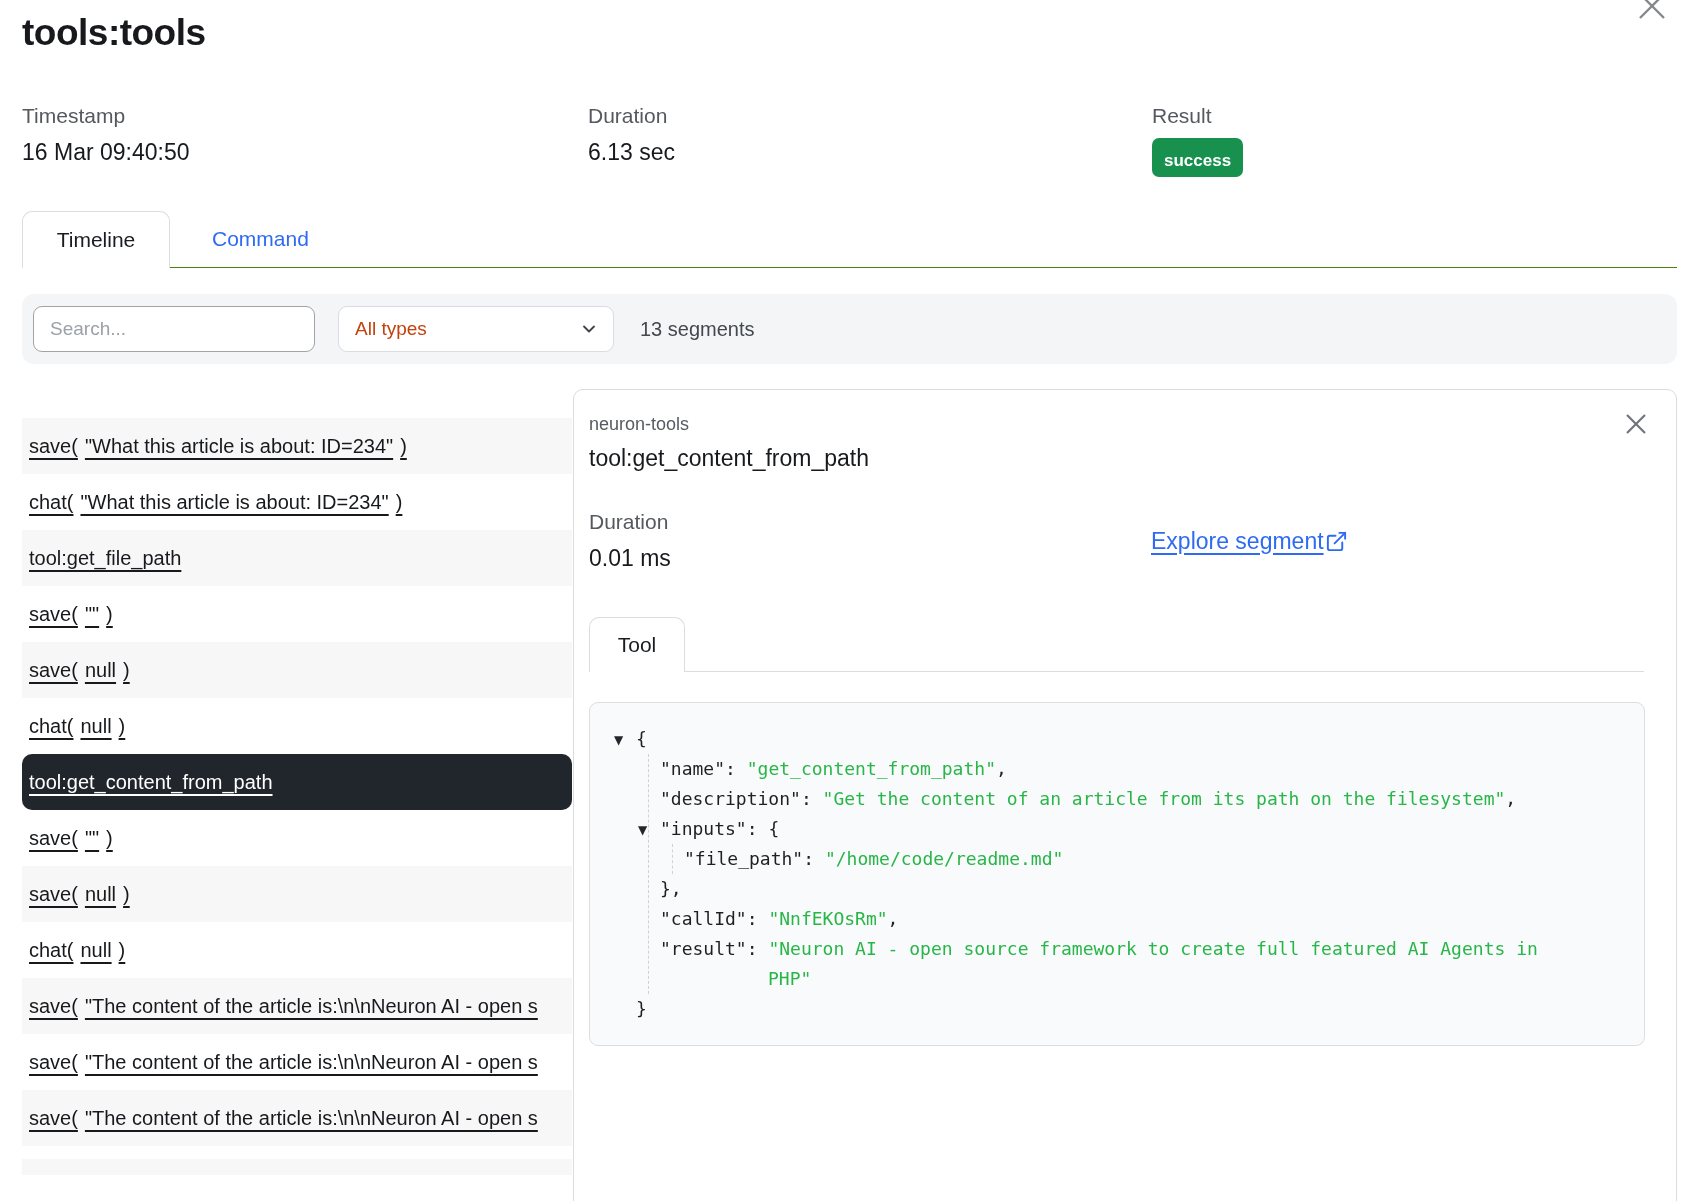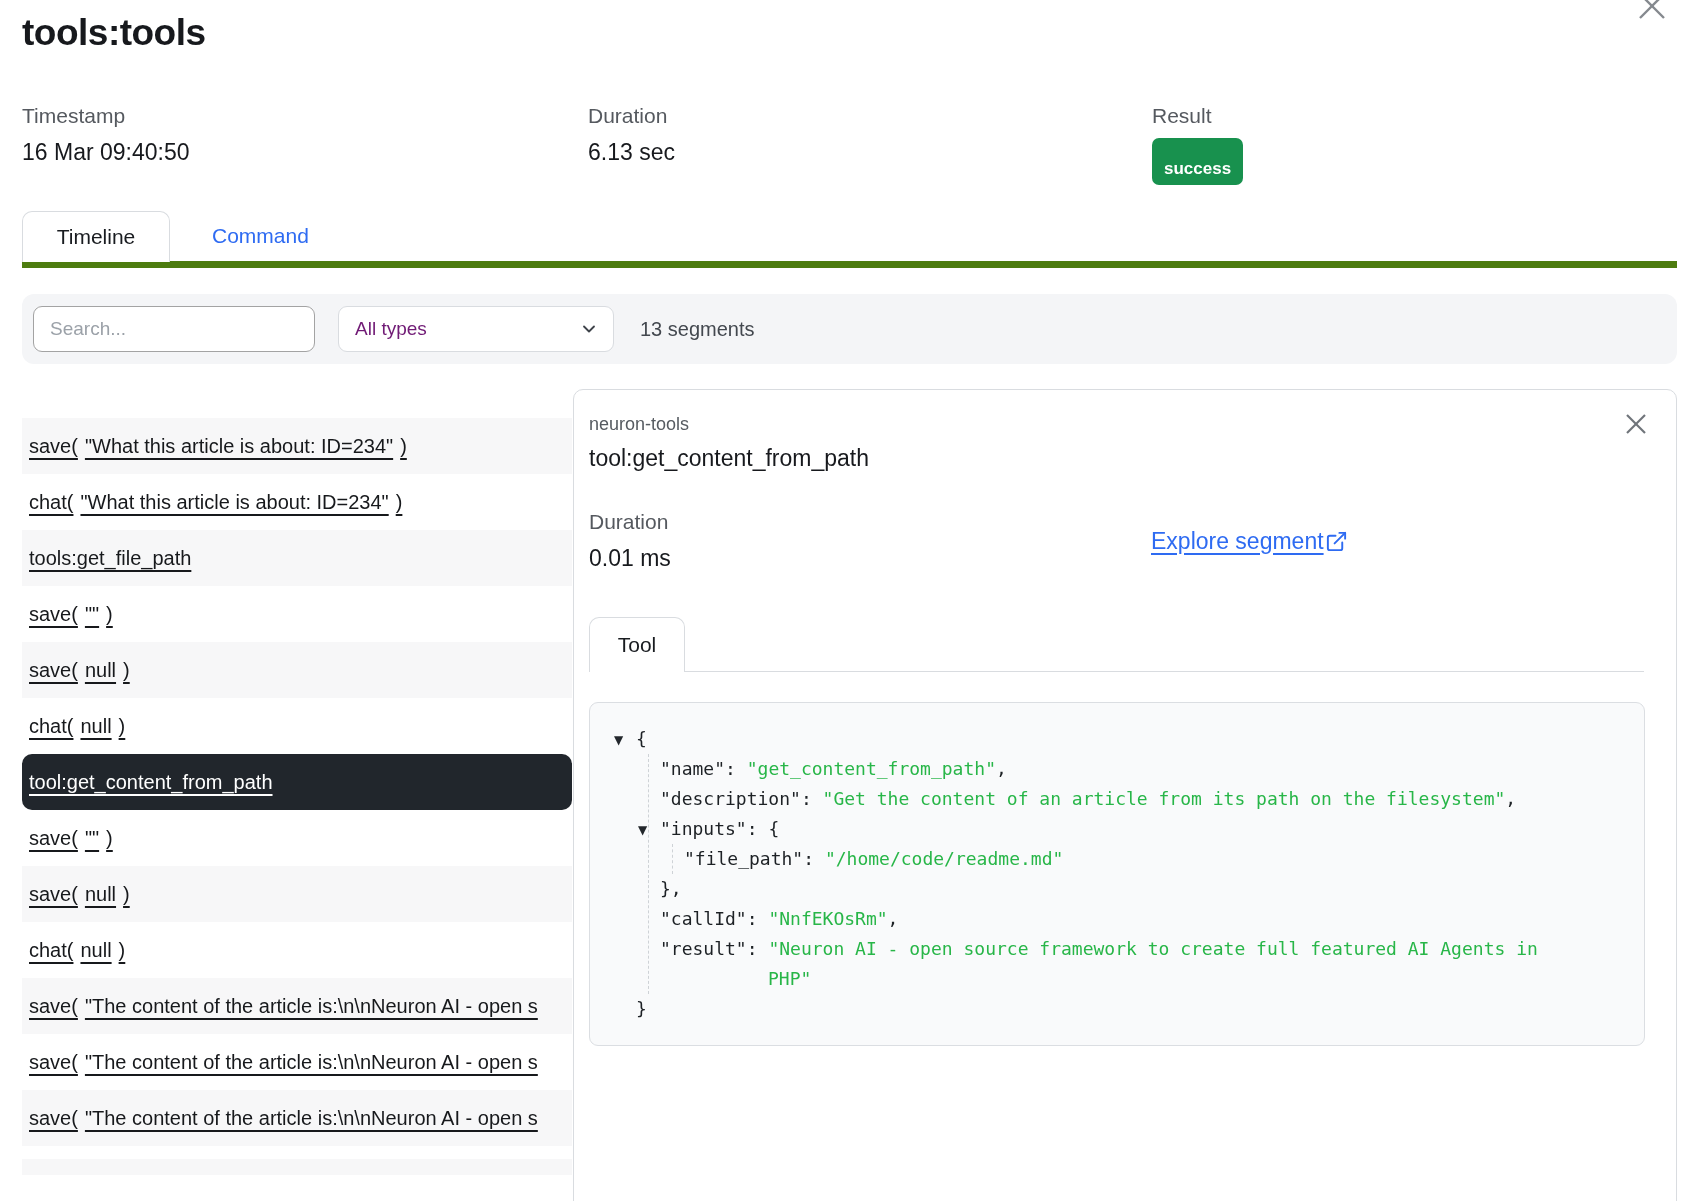--- a/index.html
+++ b/index.html
@@ -11,33 +11,33 @@
   
   .global-close { position:absolute; left:1632px; top:-14px; width:40px; height:40px; color:#85898e; cursor:pointer; }
   
   .page-title { position:absolute; left:22px; top:12px; font-size:37px; font-weight:600; letter-spacing:-0.5px; color:#17191d; }
   
   .meta-col { position:absolute; top:104px; }
   .meta-col.c1 { left:22px; } .meta-col.c2 { left:588px; } .meta-col.c3 { left:1152px; }
   .meta-label { font-size:21px; color:#55595f; }
   .meta-value { font-size:23px; color:#17191d; margin-top:11px; }
   .badge { display:inline-block; margin-top:10px; background:var(--success-green,#18914e); color:#fff;
-           font-size:17px; font-weight:700; padding:21px 12px 6px; border-radius:7px; }
+           font-size:17px; font-weight:700; padding:13px 12px 6px; border-radius:7px; }
   
-  .tabs { position:absolute; left:22px; top:211px; width:1655px; height:57px; display:flex; align-items:stretch; border-bottom:7px solid #4d7c0f; }
+  .tabs { position:absolute; left:22px; top:211px; width:1655px; height:57px; display:flex; align-items:stretch; border-bottom:1px solid #4d7c0f; }
   .tab { display:flex; align-items:center; justify-content:center; font-size:21px; cursor:pointer; }
   .tab.active { width:148px; background:#fff; border:1px solid #d9dce0; border-bottom:none; border-radius:10px 10px 0 0; margin-bottom:-1px; color:#191c20; }
   .tab.inactive { margin-left:30px; color:var(--accent-blue,#2e6bf2); padding:0 12px; }
   
   .filterbar { position:absolute; left:22px; top:294px; width:1655px; height:70px; background:#f4f5f7; border-radius:12px; }
   .search-input { position:absolute; left:11px; top:12px; width:282px; height:46px; background:#fff; border:1px solid #a3a3a3; border-radius:9px;
                   padding:0 16px; font-size:19px; font-family:"Liberation Sans",sans-serif; color:#1d2125; outline:none; }
   .search-input::placeholder { color:#9ba1a8; }
   .dropdown { position:absolute; left:316px; top:12px; width:276px; height:46px; background:#fff; border:1px solid #d9dce0; border-radius:9px;
-              display:flex; align-items:center; justify-content:space-between; padding:0 14px 0 16px; font-size:19px; color:#701a75; cursor:pointer; }
+              display:flex; align-items:center; justify-content:space-between; padding:0 14px 0 16px; font-size:19px; color:#c2410c; cursor:pointer; }
   .seg-count { position:absolute; left:618px; top:0; height:70px; display:flex; align-items:center; font-size:20px; color:#43484f; }
   
   .segment-col { position:absolute; left:22px; top:392px; width:550px; }
   .segment-header { font-size:19px; font-weight:700; color:#101316; }
   .segment-list { margin-top:26px; }
   .seg-row { height:56px; line-height:56px; padding-left:7px; white-space:nowrap; overflow:hidden; text-overflow:ellipsis;
              font-size:20px; color:#17191c; cursor:pointer; }
   .seg-row:nth-child(odd) { background:var(--row-stripe,#f7f7f8); }
   .seg-row.selected { background:var(--selected-row-bg,#21262c); color:#fff; border-radius:10px; }
   .seg-part { text-decoration:underline; text-underline-offset:5px; text-decoration-thickness:2px; margin-right:7px; }
@@ -112,21 +112,21 @@
         </svg>
       </span>
     </div>
     <div class="seg-count">13 segments</div>
   </div>
 
   <div class="segment-col">
     <div class="segment-list">
         <div class="seg-row"><span class="seg-part">save(</span><span class="seg-part">"What this article is about: ID=234"</span><span class="seg-part">)</span></div>
         <div class="seg-row"><span class="seg-part">chat(</span><span class="seg-part">"What this article is about: ID=234"</span><span class="seg-part">)</span></div>
-        <div class="seg-row"><span class="seg-part">tools:get_file_path</span></div>
+        <div class="seg-row"><span class="seg-part">tool:get_file_path</span></div>
         <div class="seg-row"><span class="seg-part">save(</span><span class="seg-part">""</span><span class="seg-part">)</span></div>
         <div class="seg-row"><span class="seg-part">save(</span><span class="seg-part">null</span><span class="seg-part">)</span></div>
         <div class="seg-row"><span class="seg-part">chat(</span><span class="seg-part">null</span><span class="seg-part">)</span></div>
         <div class="seg-row selected"><span class="seg-part">tool:get_content_from_path</span></div>
         <div class="seg-row"><span class="seg-part">save(</span><span class="seg-part">""</span><span class="seg-part">)</span></div>
         <div class="seg-row"><span class="seg-part">save(</span><span class="seg-part">null</span><span class="seg-part">)</span></div>
         <div class="seg-row"><span class="seg-part">chat(</span><span class="seg-part">null</span><span class="seg-part">)</span></div>
         <div class="seg-row"><span class="seg-part">save(</span><span class="seg-part">"The content of the article is:\n\nNeuron AI - open s</span></div>
         <div class="seg-row"><span class="seg-part">save(</span><span class="seg-part">"The content of the article is:\n\nNeuron AI - open s</span></div>
         <div class="seg-row"><span class="seg-part">save(</span><span class="seg-part">"The content of the article is:\n\nNeuron AI - open s</span></div>

